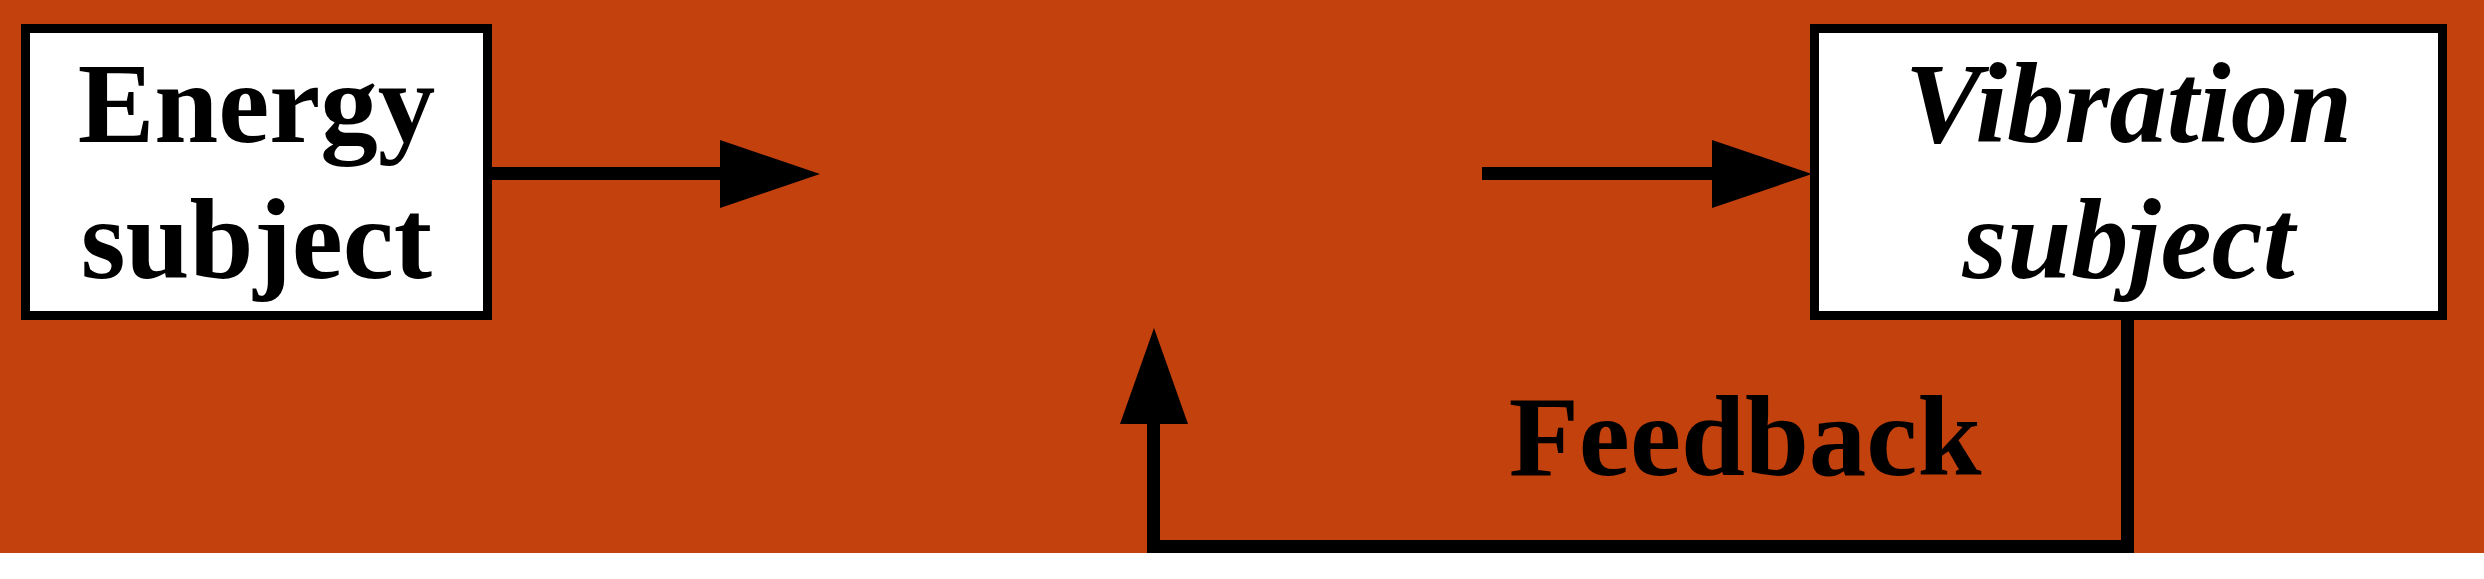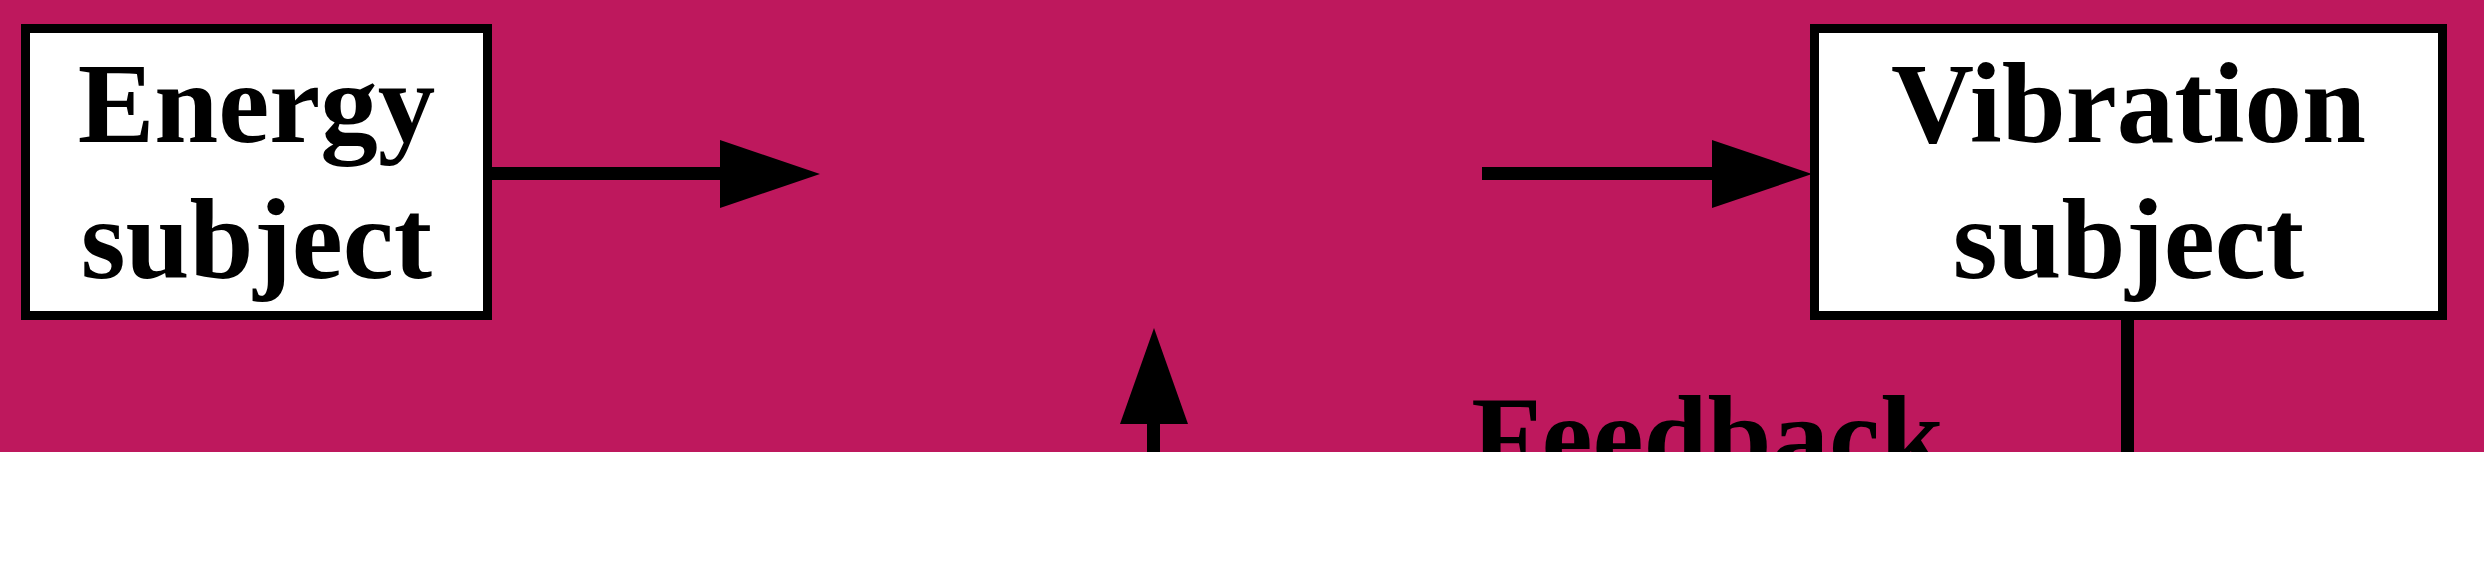--- a/index.html
+++ b/index.html
@@ -3,22 +3,22 @@
 <meta charset="utf-8">
 <style>
   html, body {
     margin: 0;
     padding: 0;
     background: #ffffff;
   }
   .canvas {
     position: relative;
     width: 2484px;
-    height: 452px;
-    background: #be185d;
+    height: 553px;
+    background: #c2410c;
     overflow: hidden;
     font-family: "Liberation Serif", "DejaVu Serif", serif;
   }
   .box {
     position: absolute;
     box-sizing: border-box;
     border: 9px solid #000000;
     background: #ffffff;
     display: flex;
     flex-direction: column;
@@ -26,21 +26,21 @@
     justify-content: center;
     text-align: center;
     font-weight: bold;
     font-size: 115px;
     line-height: 1.18;
     color: #000000;
     white-space: nowrap;
   }
   #box-energy     { left: 21px;   top: 24px; width: 471px; height: 296px; }
   #box-controller { left: 821px;  top: 23px; width: 665px; height: 300px; }
-  #box-vibration  { left: 1810px; top: 24px; width: 637px; height: 296px; }
+  #box-vibration  { left: 1810px; top: 24px; width: 637px; height: 296px; font-style: italic; }
 
   .line-h {
     position: absolute;
     background: #000000;
     height: 13px;
   }
   .line-v {
     position: absolute;
     background: #000000;
     width: 13px;
@@ -66,24 +66,24 @@
   #arrow2-shaft { left: 1482px; top: 167px; width: 232px; }
   #arrow2-head  { left: 1712px; top: 140px; }
 
   #fb-drop   { left: 2121px; top: 316px; height: 237px; }
   #fb-bottom { left: 1147px; top: 540px; width: 987px; }
   #fb-up     { left: 1147px; top: 420px; height: 128px; }
   #fb-head   { left: 1120px; top: 328px; }
 
   #feedback-label {
     position: absolute;
-    left: 1384px;
+    left: 1465px;
     top: 374px;
     width: 560px;
-    text-align: right;
+    text-align: center;
     font-weight: bold;
     font-size: 115px;
     line-height: 1.1;
     color: #000000;
     white-space: nowrap;
   }
 </style>
 </head>
 <body>
 

